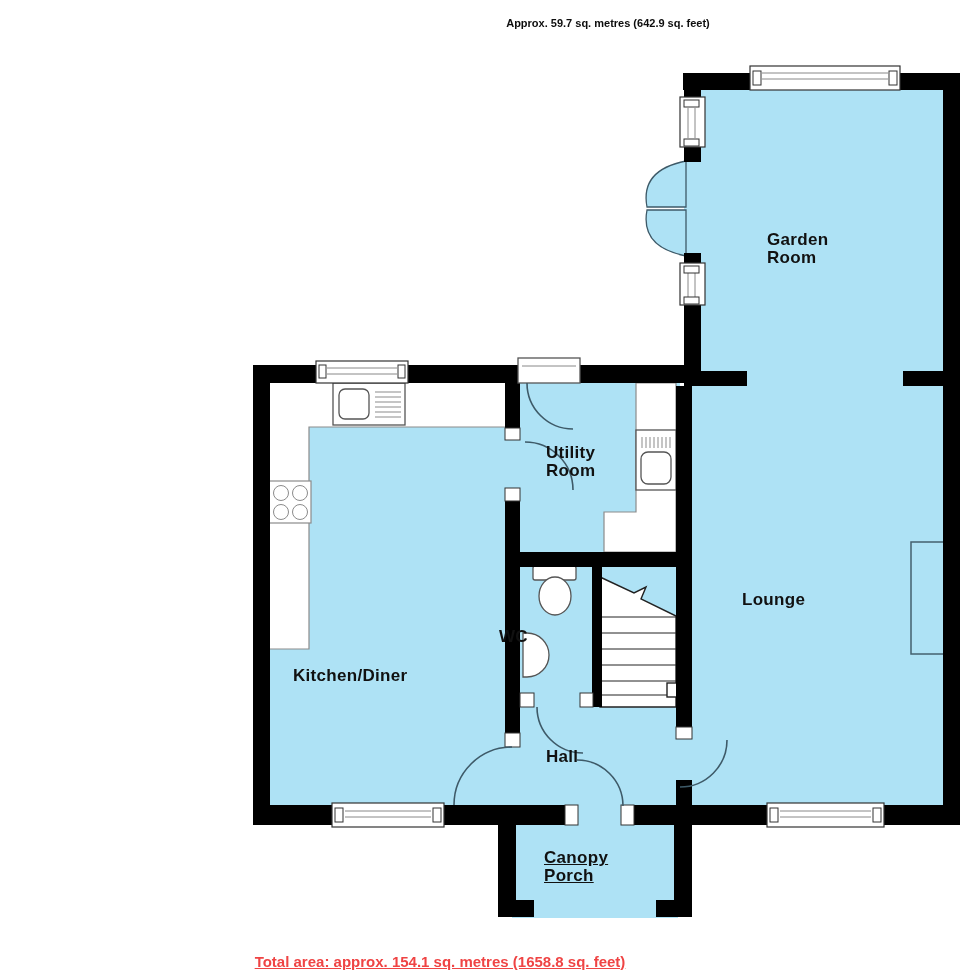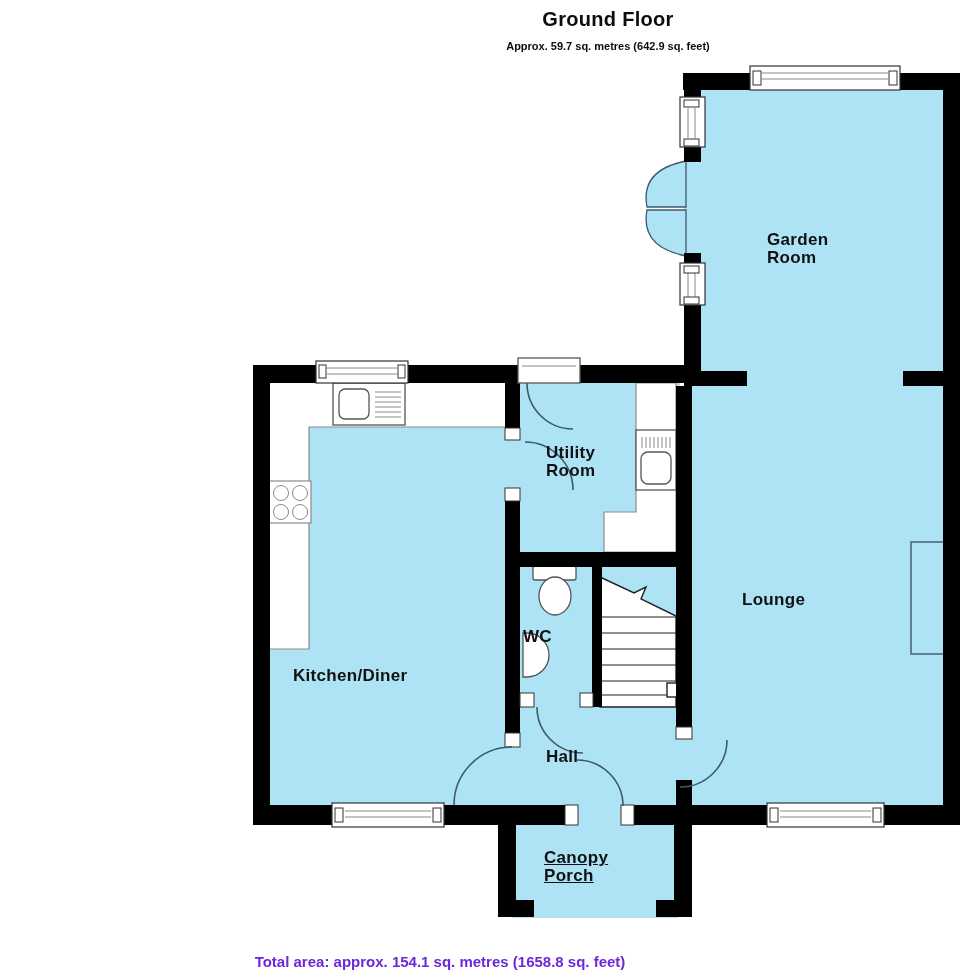--- a/index.html
+++ b/index.html
@@ -23,31 +23,30 @@
   .tread{stroke:#222222;stroke-width:1;}
   .win{fill:#ffffff;stroke:var(--window-frame);stroke-width:1.2;}
   .winline{stroke:#888888;stroke-width:1;fill:none;}
   .jamb{fill:#ffffff;stroke:#333333;stroke-width:1;}
   .arc{fill:none;stroke:var(--door-arc);stroke-width:1.6;}
   .outline-only{fill:none;stroke:#44606e;stroke-width:1.5;}
   .hdr{position:absolute;left:408px;top:8px;width:400px;text-align:center;color:#0d0d0d;}
   .hdr .t{font-size:20px;font-weight:bold;letter-spacing:0.3px;}
   .hdr .s{font-size:11px;font-weight:bold;margin-top:9px;}
   .ftr{position:absolute;left:140px;top:953px;width:600px;text-align:center;
-       font-size:15px;font-weight:bold;color:#6d28d9;}
+       font-size:15px;font-weight:bold;color:#ef4444;text-decoration:underline;}
   .room-label{position:absolute;font-size:17px;font-weight:bold;color:#111111;
               text-align:left;white-space:pre-line;line-height:18px;letter-spacing:0.3px;}
 </style>
 </head>
 <body>
 
 <div id="canvas">
 
   <div class="hdr">
-    <div class="t">Ground Floor</div>
     <div class="s">Approx. 59.7 sq. metres (642.9 sq. feet)</div>
   </div>
 
   <svg id="plan-svg" width="980" height="980" viewBox="0 0 980 980">
 
     <g>
       <rect class="room" x="684" y="78" width="264" height="305"></rect>
       <rect class="room" x="745" y="370" width="160" height="20"></rect>
       <rect class="room" x="688" y="384" width="257" height="426"></rect>
       <rect class="room" x="266" y="381" width="243" height="428"></rect>
@@ -220,20 +219,20 @@
       <path class="arc" d="M577,760 A46,46 0 0 1 623,806"></path>
       <path class="arc" d="M727,740 A47,47 0 0 1 680,787"></path>
     </g>
   </svg>
 
   <div class="room-label" style="left:767px;top:231px;width:100px;">Garden
 Room</div>
   <div class="room-label" style="left:546px;top:444px;width:80px;">Utility
 Room</div>
   <div class="room-label" style="left:293px;top:667px;width:200px;">Kitchen/Diner</div>
-  <div class="room-label" style="left:523px;top:628px;width:80px;">WC</div>
+  <div class="room-label" style="left:499px;top:628px;width:80px;">WC</div>
   <div class="room-label" style="left:546px;top:736px;width:100px;margin-top:12px;">Hall</div>
   <div class="room-label" style="left:742px;top:591px;width:160px;">Lounge</div>
   <div class="room-label" style="left:544px;top:849px;width:100px;text-decoration:underline;">Canopy
 Porch</div>
 
   <div class="ftr">Total area: approx. 154.1 sq. metres (1658.8 sq. feet)</div>
 </div>
 
 </body></html>

